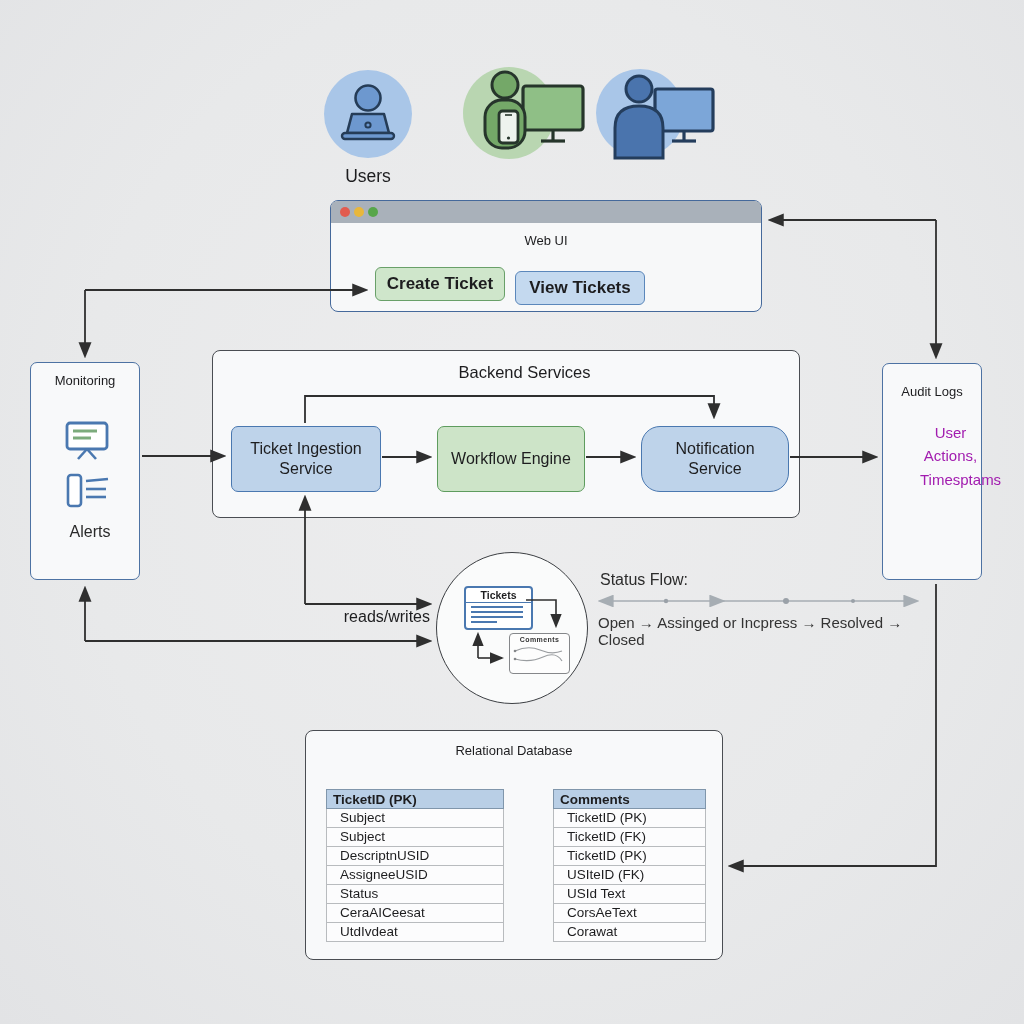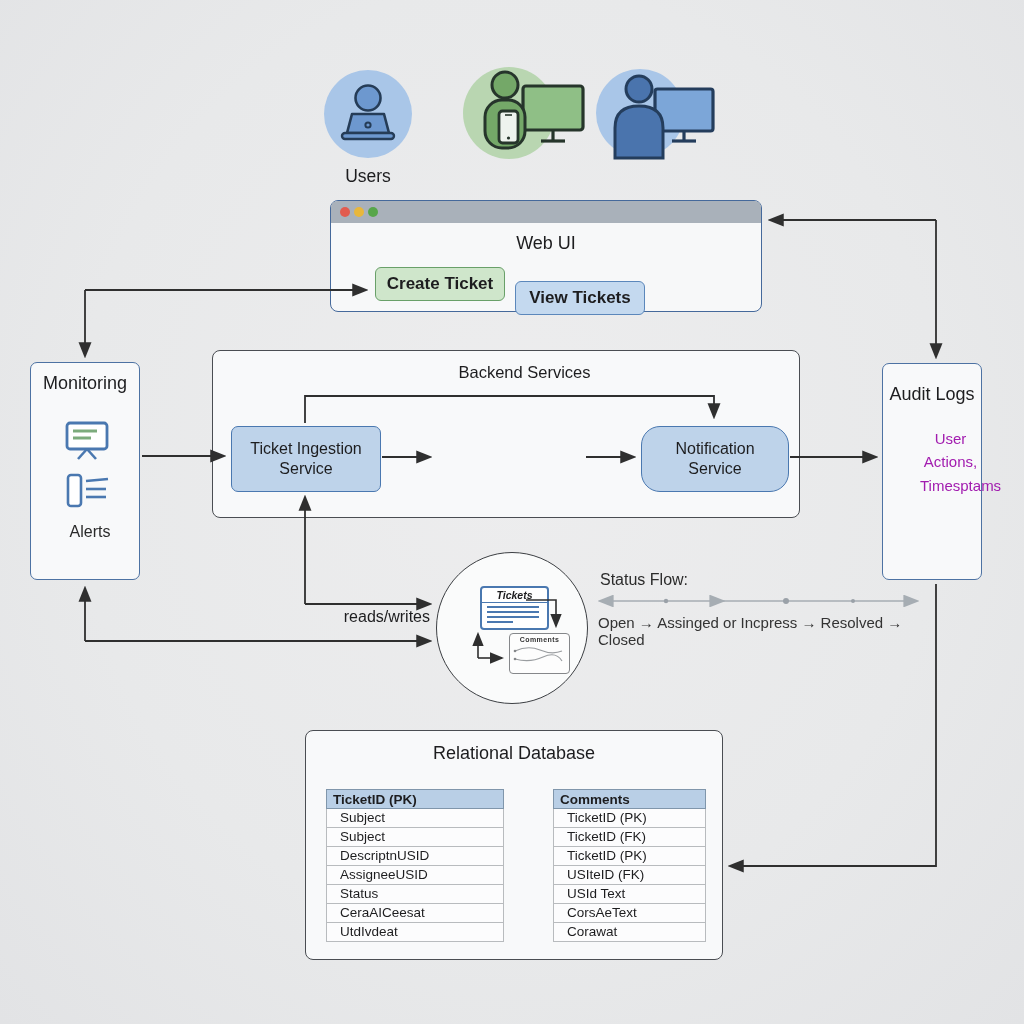--- a/index.html
+++ b/index.html
@@ -3,21 +3,21 @@
 <meta charset="utf-8">
 <style>
   html,body{margin:0;padding:0;}
   body{font-family:"Liberation Sans",sans-serif;color:#1d1d1f;}
   #stage{position:relative;width:1024px;height:1024px;overflow:hidden;
          background:radial-gradient(ellipse at 50% 45%, #ededee 0%, #e8e9ea 60%, #e2e3e5 100%);}
   .abs{position:absolute;}
   
   .panel{background:#f8f9fa;border:1.6px solid #4d72a3;border-radius:7px;box-sizing:border-box;}
   .panel-gray{background:#f8f9fa;border:1.6px solid #4a4d52;border-radius:8px;box-sizing:border-box;}
-  .title{font-size:18px;text-align:center;}
+  .title{font-size:13px;text-align:center;}
   
   #webui{background:#f7f8f9;border:1.7px solid #45699b;border-radius:8px;box-sizing:border-box;}
   #webui-bar{height:22px;background:#a9b1ba;border-radius:6px 6px 0 0;position:relative;}
   .tl{position:absolute;top:6px;width:10px;height:10px;border-radius:50%;}
   .btn{position:absolute;height:34px;width:130px;border-radius:6px;box-sizing:border-box;
        display:flex;align-items:center;justify-content:center;font-size:17px;font-weight:bold;}
   .btn-green{background:#cfe6cb;border:1.5px solid #69a069;}
   .btn-blue{background:#c4d9ef;border:1.5px solid #5b87bb;}
   
   .svc{position:absolute;top:75px;height:66px;border-radius:7px;box-sizing:border-box;
@@ -83,21 +83,21 @@
   <div class="abs" style="left:318px;top:166px;width:100px;text-align:center;font-size:17.5px;">Users</div>
 
   <div id="webui" class="abs" style="left:330px;top:200px;width:432px;height:112px;">
     <div id="webui-bar">
       <span class="tl" style="left:9px;background:#e25c4f;"></span>
       <span class="tl" style="left:23px;background:#e8b73c;"></span>
       <span class="tl" style="left:37px;background:#57a64a;"></span>
     </div>
     <div class="title" style="margin-top:10px;">Web UI</div>
     <div class="btn btn-green" style="left:44px;top:66px;">Create Ticket</div>
-    <div class="btn btn-blue" style="left:184px;top:80px;">View Tickets</div>
+    <div class="btn btn-blue" style="left:184px;top:70px;">View Tickets</div>
   </div>
 
   <div class="panel abs" style="left:30px;top:362px;width:110px;height:218px;">
     <div class="title" style="margin-top:10px;">Monitoring</div>
     <svg class="abs" style="left:33px;top:57px;" width="46" height="40" viewBox="0 0 46 40">
       <rect x="3" y="3" width="40" height="26" rx="3" fill="#ffffff" stroke="#4a78b0" stroke-width="2.8"></rect>
       <line x1="9" y1="11" x2="33" y2="11" stroke="#7cab7c" stroke-width="3"></line>
       <line x1="9" y1="18" x2="27" y2="18" stroke="#7cab7c" stroke-width="3"></line>
       <line x1="23" y1="29" x2="14" y2="39" stroke="#4a78b0" stroke-width="2.6"></line>
       <line x1="23" y1="29" x2="32" y2="39" stroke="#4a78b0" stroke-width="2.6"></line>
@@ -107,33 +107,34 @@
       <line x1="20" y1="8" x2="42" y2="6" stroke="#4a78b0" stroke-width="2.6"></line>
       <line x1="20" y1="16" x2="40" y2="16" stroke="#4a78b0" stroke-width="2.6"></line>
       <line x1="20" y1="24" x2="40" y2="24" stroke="#4a78b0" stroke-width="2.6"></line>
     </svg>
     <div class="abs" style="left:4px;top:160px;width:110px;text-align:center;font-size:16px;color:#2a2a2a;">Alerts</div>
   </div>
 
   <div class="panel-gray abs" style="left:212px;top:350px;width:588px;height:168px;border-color:#4a4d52;">
     <div class="title" style="margin-top:12px;font-size:16.5px;margin-left:37px;">Backend Services</div>
     <div class="svc svc-blue" style="left:18px;width:150px;">Ticket Ingestion Service</div>
+    <div class="svc svc-green" style="left:224px;width:148px;">Workflow Engine</div>
     <div class="svc svc-blue" style="left:428px;width:148px;border-radius:19px;">Notification Service</div>
   </div>
 
   <div class="panel abs" style="left:882px;top:363px;width:100px;height:217px;">
     <div class="title" style="margin-top:20px;">Audit Logs</div>
     <div style="margin-top:22px;text-align:center;font-size:15px;line-height:1.55;color:#a21caf;padding-left:37px;">
       <div>User Actions,</div>
       <div>Timesptams</div>
     </div>
   </div>
 
   <div id="store-circle" class="abs" style="left:436px;top:552px;"></div>
-  <div id="tickets-card" class="abs" style="left:480px;top:586px;font-style:italic;">
+  <div id="tickets-card" class="abs" style="left:464px;top:586px;">
     <div class="t-title">Tickets</div>
     <div class="t-line" style="width:52px;"></div>
     <div class="t-line" style="width:52px;"></div>
     <div class="t-line" style="width:52px;"></div>
     <div class="t-line" style="width:26px;margin-left:5px;"></div>
   </div>
   <div id="comments-card" class="abs" style="left:509px;top:633px;">
     <div class="c-title">Comments</div>
     <svg width="57" height="26" viewBox="0 0 57 26">
       <path d="M5 8 Q 18 2 30 7 T 52 8" fill="none" stroke="#9a9da0" stroke-width="1.2"></path>

